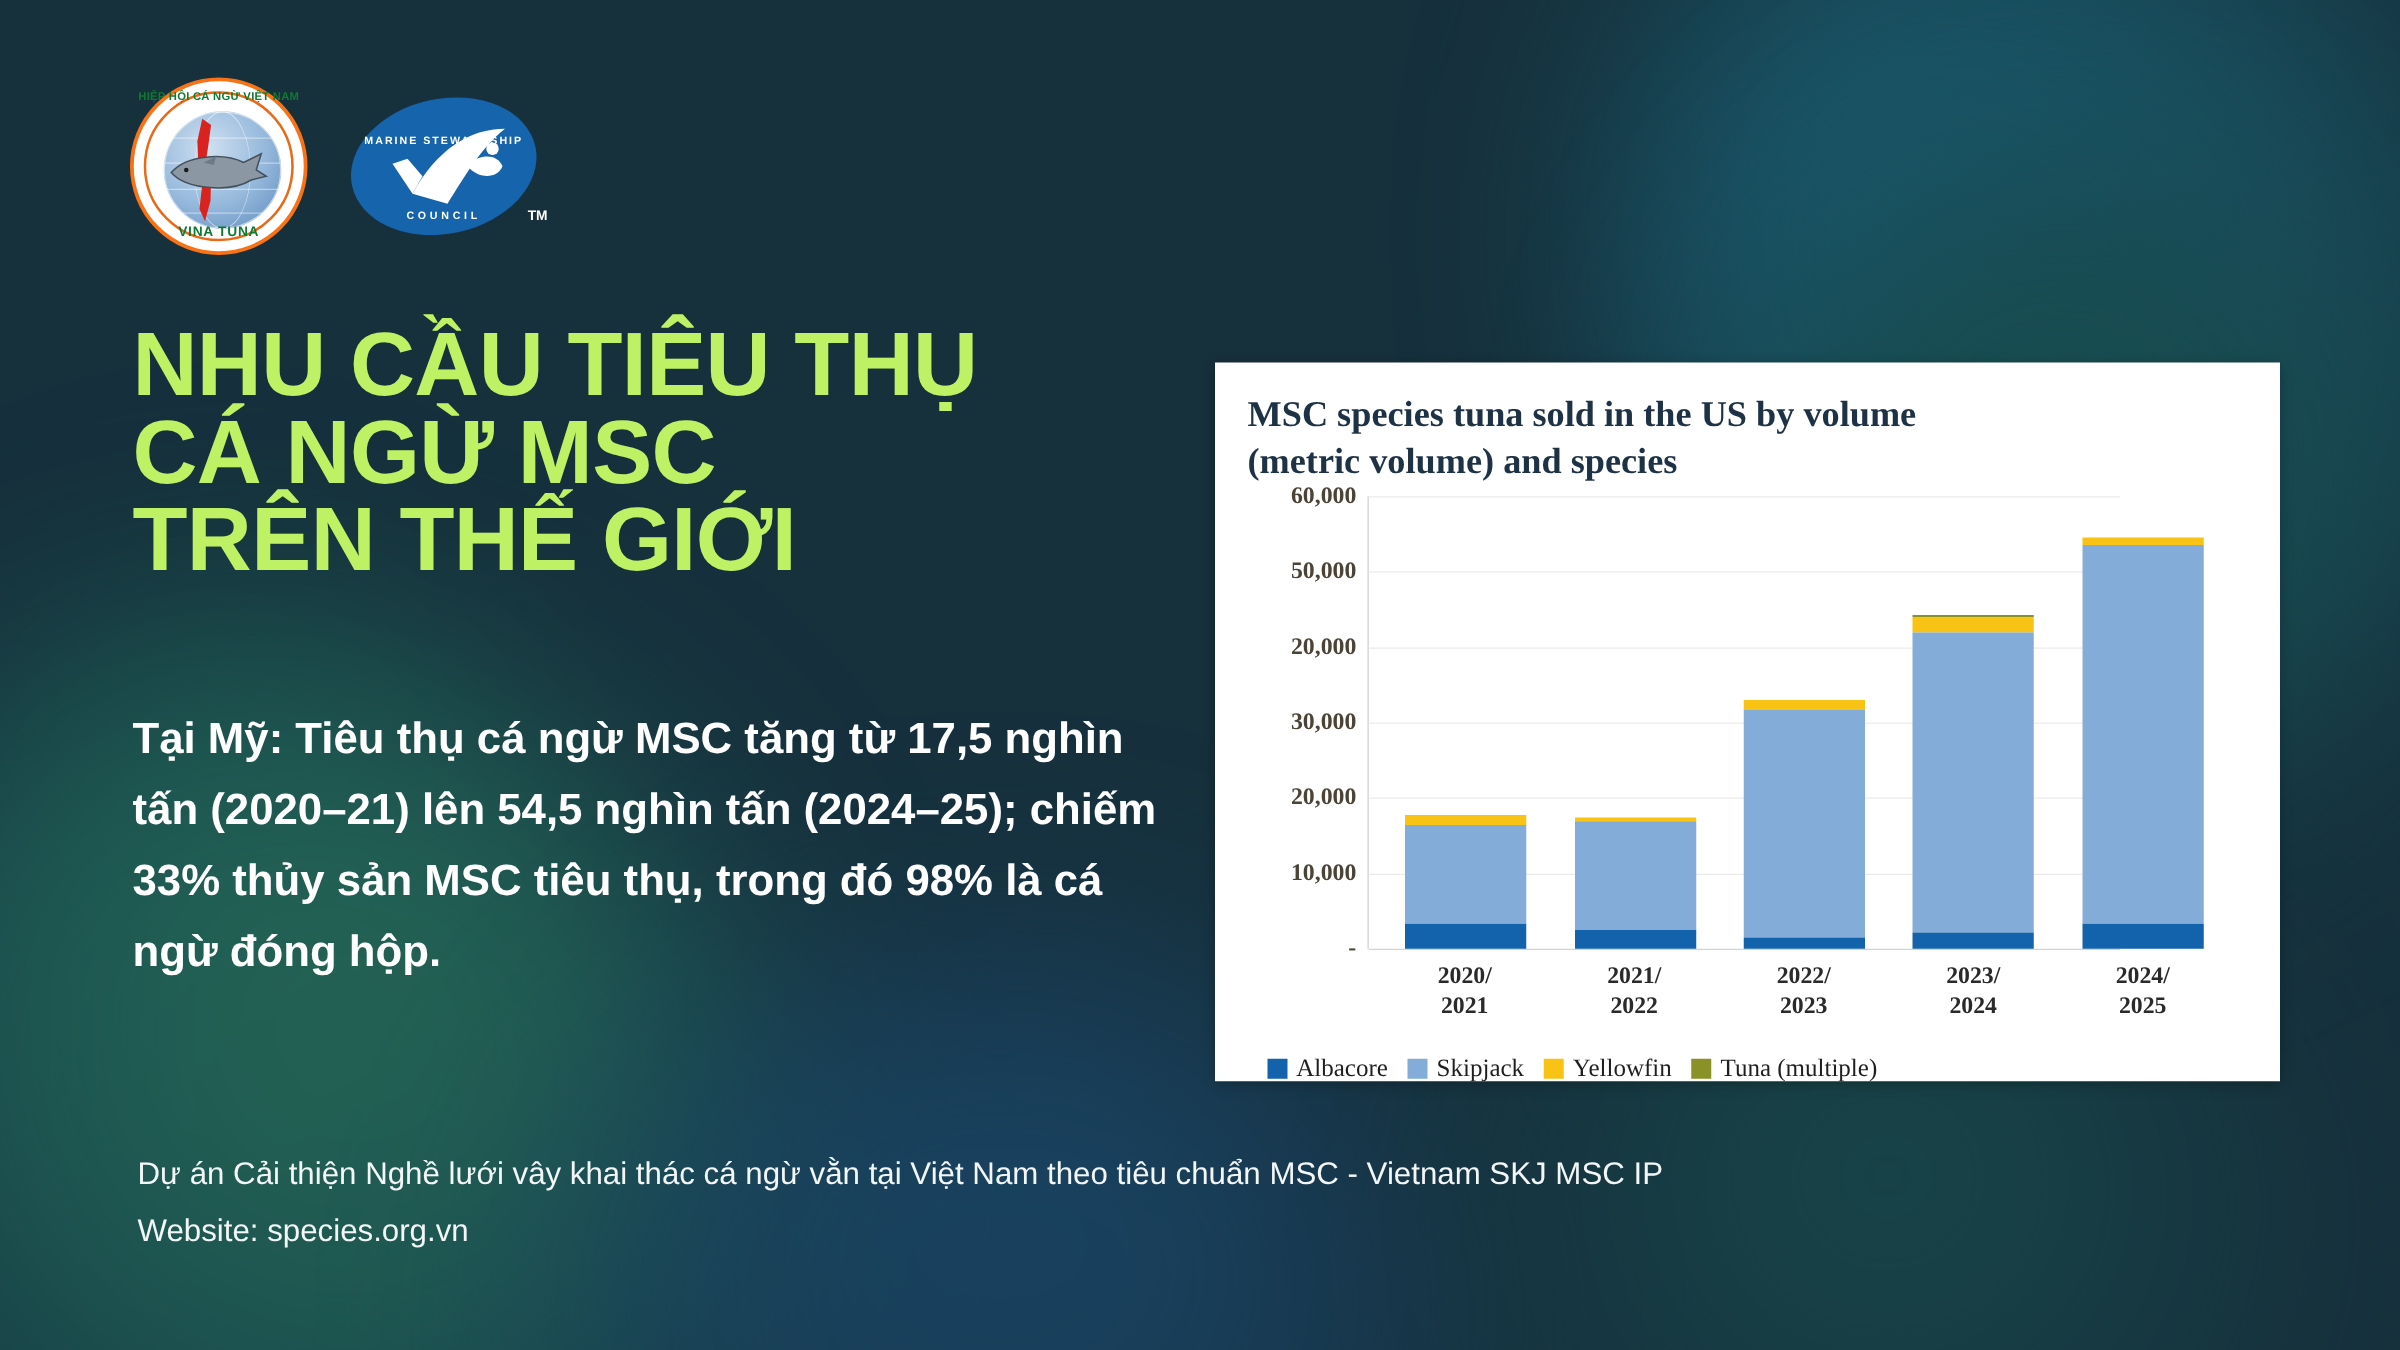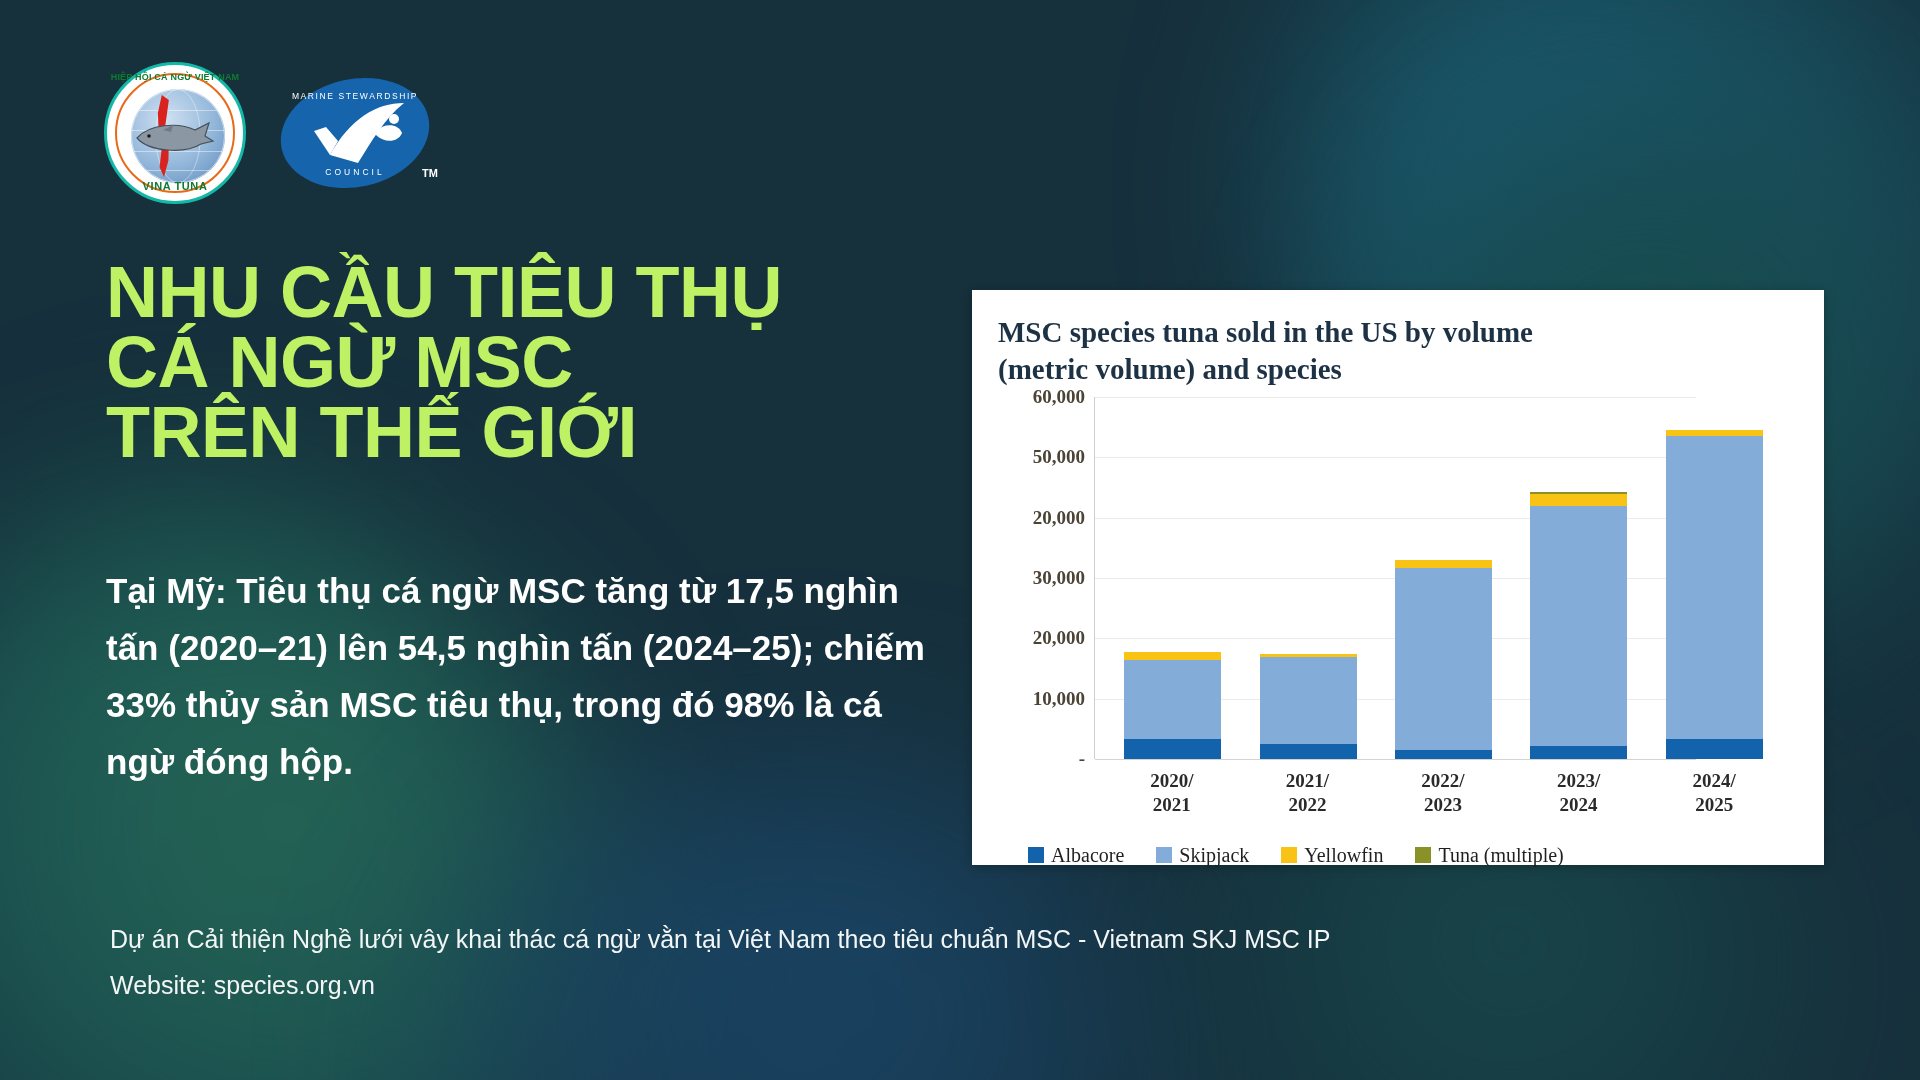--- a/index.html
+++ b/index.html
@@ -58,21 +58,21 @@
     position: absolute;
     left: 104px; top: 62px;
     display: flex; align-items: center; gap: 34px;
   }
 
   .vinatuna-logo {
     position: relative;
     width: 142px; height: 142px;
     border-radius: 50%;
     background: #ffffff;
-    border: 3px solid #14b8a6;
+    border: 3px solid #f97316;
     display: block;
   }
   .vt-inner-ring {
     position: absolute; inset: 8px;
     border-radius: 50%;
     border: 2px solid #e86a18;
   }
   .vt-globe {
     position: absolute; left: 24px; top: 24px;
     width: 94px; height: 94px; border-radius: 50%;
@@ -118,21 +118,21 @@
     border-radius: 50%;
     background: #1664ab;
     transform: rotate(-12deg);
   }
   .msc-tm {
     position: absolute; right: -8px; bottom: 8px;
     color: #ffffff; font-size: 11px; font-weight: bold;
   }
   .msc-label-top, .msc-label-bot {
     position: absolute; left: 0; right: 0; text-align: center;
-    color: #ffffff; font-size: 8.5px; font-weight: normal; letter-spacing: 1.6px;
+    color: #ffffff; font-size: 8.5px; font-weight: bold; letter-spacing: 1.6px; margin-top: 16px;
   }
   .msc-label-top { top: 12px; }
   .msc-label-bot { bottom: 10px; letter-spacing: 3px; }
 
   
   .headline {
     position: absolute;
     left: 106px; top: 258px;
     width: 830px;
     color: #bef264;
@@ -244,23 +244,23 @@
     color: #2a2a2a;
     font-size: 19px;
     font-weight: bold;
     line-height: 1.28;
     font-family: "Liberation Serif", serif;
   }
   .xlabel span { display: block; }
 
   .legend {
     display: flex;
-    gap: 32px;
+    gap: 16px;
     margin-top: 26px;
-    margin-left: 30px;
+    margin-left: 16px;
   }
   .legend-item { display: flex; align-items: center; gap: 7px; }
   .legend-swatch { width: 16px; height: 16px; display: block; }
   .legend-label {
     color: #1f1f1f;
     font-size: 20px;
     font-family: "Liberation Serif", serif;
   }
 </style>
 </head>

